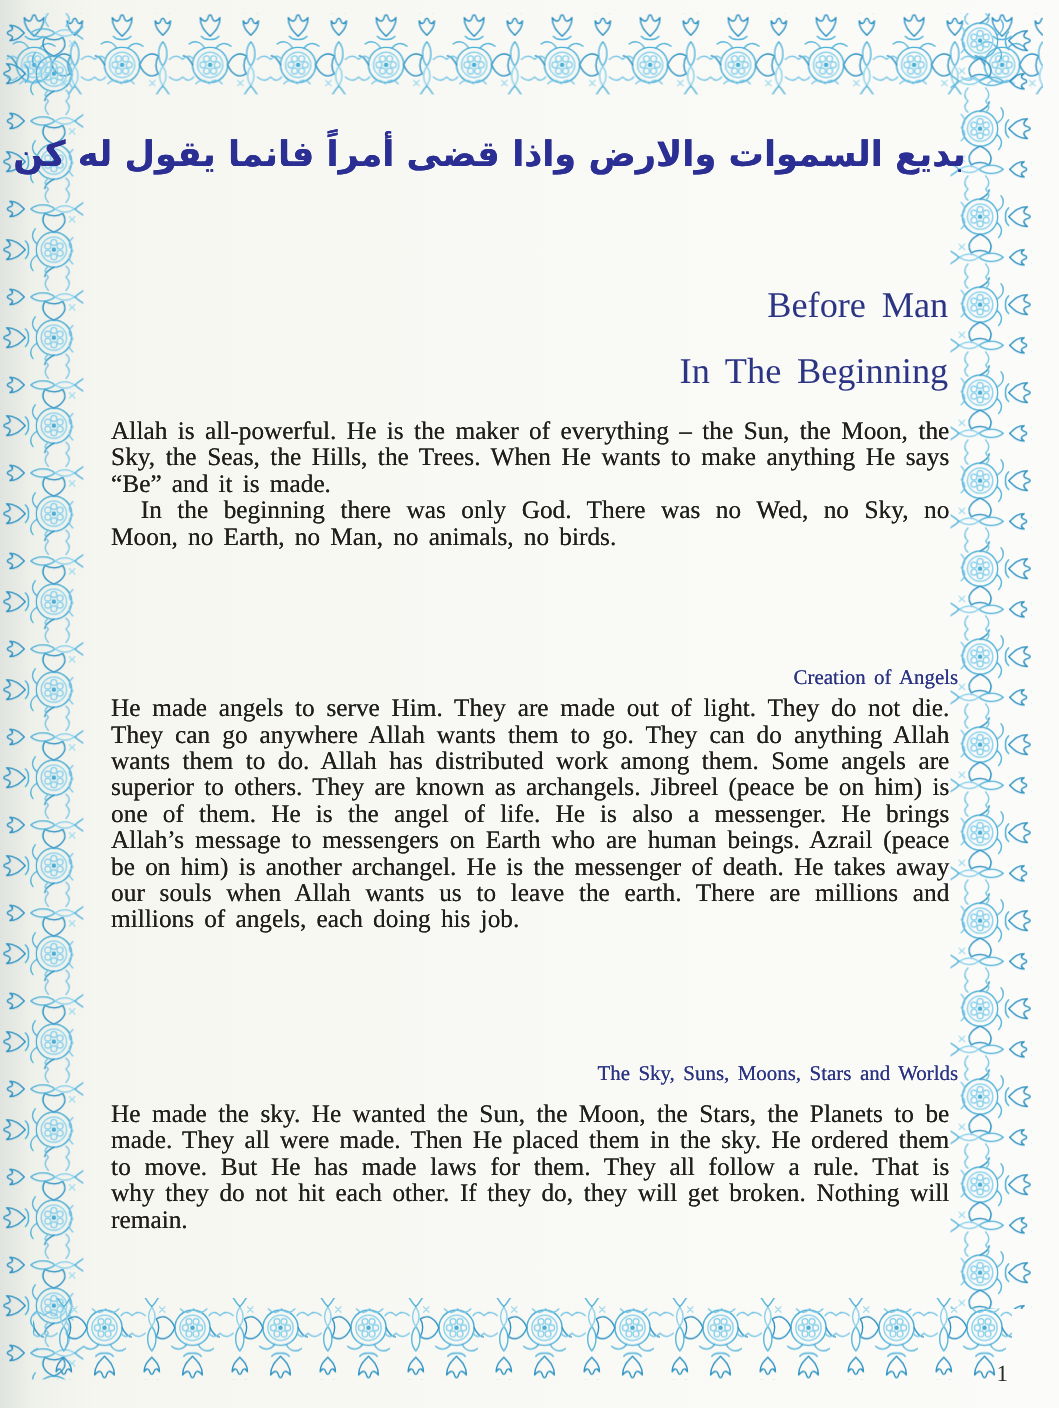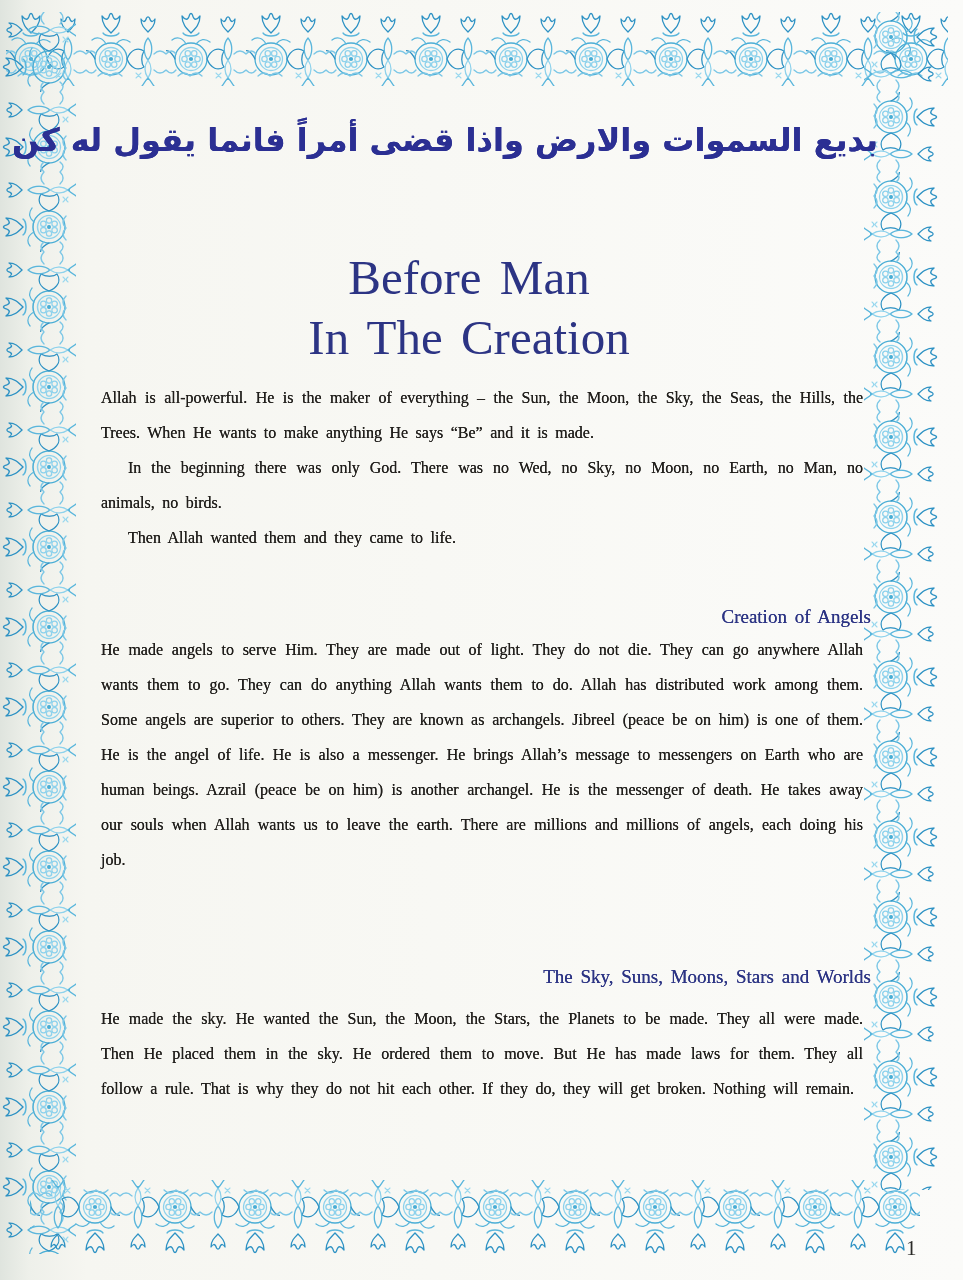--- a/index.html
+++ b/index.html
@@ -20,35 +20,35 @@
     white-space: nowrap;
     font-family: "DejaVu Sans", sans-serif;
     font-weight: bold;
     font-size: 32px;
     line-height: 56px;
     color: var(--calligraphy-navy, #2b2f93);
     text-shadow: 0 0 0.5px currentColor;
   }
   .title {
     position: absolute;
-    top: 248px; left: 88px; width: 762px;
+    top: 248px; left: 100px; width: 762px;
     margin: 0;
-    text-align: center;
+    text-align: right;
     font-weight: normal;
-    font-size: 49px;
+    font-size: 33px;
     line-height: 60px;
     word-spacing: 6px;
     color: var(--heading-navy, #2c3484);
   }
   .bodyblock {
     position: absolute;
     left: 101px; width: 762px;
     color: var(--body-text, #211f1c);
-    font-size: 16px;
-    line-height: 35px;
+    font-size: 23px;
+    line-height: 24px;
     text-align: justify;
     word-spacing: 3.5px;
     text-shadow: 0 0 0.4px currentColor;
     font-family: Liberation Serif, serif;
   }
   .bodyblock p { margin: 0; }
   .bodyblock p.ind { text-indent: 27px; }
   .sec-head {
     position: absolute;
     left: 101px; width: 762px;
@@ -129,26 +129,25 @@
     </defs>
 
     <rect x="6" y="12" width="942" height="74" fill="url(#band-top)"></rect>
     <rect x="2" y="12" width="74" height="1242" fill="url(#band-left)"></rect>
     <rect x="864" y="12" width="74" height="1178" fill="url(#band-right)"></rect>
     <rect x="30" y="1180" width="890" height="74" fill="url(#band-bottom)"></rect>
   </svg>
 
   <div class="arabic" dir="rtl" lang="ar">بديع السموات والارض واذا قضى أمراً فانما يقول له كن فيكون</div>
 
-  <h1 class="title"><span>Before Man</span><br><span>In The Creation</span></h1>
+  <h1 class="title"><span>Before Man</span><br><span>In The Beginning</span></h1>
 
   <div class="bodyblock intro-block">
     <p>Allah is all-powerful. He is the maker of everything – the Sun, the Moon, the Sky, the Seas, the Hills, the Trees. When He wants to make anything He says “Be” and it is made.</p>
     <p class="ind">In the beginning there was only God. There was no Wed, no Sky, no Moon, no Earth, no Man, no animals, no birds.</p>
-    <p class="ind">Then Allah wanted them and they came to life.</p>
   </div>
 
   <h2 class="sec-head head-1">Creation of Angels</h2>
   <div class="bodyblock para-1">
     <p>He made angels to serve Him. They are made out of light. They do not die. They can go anywhere Allah wants them to go. They can do anything Allah wants them to do. Allah has distributed work among them. Some angels are superior to others. They are known as archangels. Jibreel (peace be on him) is one of them. He is the angel of life. He is also a messenger. He brings Allah’s message to messengers on Earth who are human beings. Azrail (peace be on him) is another archangel. He is the messenger of death. He takes away our souls when Allah wants us to leave the earth. There are millions and millions of angels, each doing his job.</p>
   </div>
 
   <h2 class="sec-head head-2">The Sky, Suns, Moons, Stars and Worlds</h2>
   <div class="bodyblock para-2">
     <p>He made the sky. He wanted the Sun, the Moon, the Stars, the Planets to be made. They all were made. Then He placed them in the sky. He ordered them to move. But He has made laws for them. They all follow a rule. That is why they do not hit each other. If they do, they will get broken. Nothing will remain.</p>

